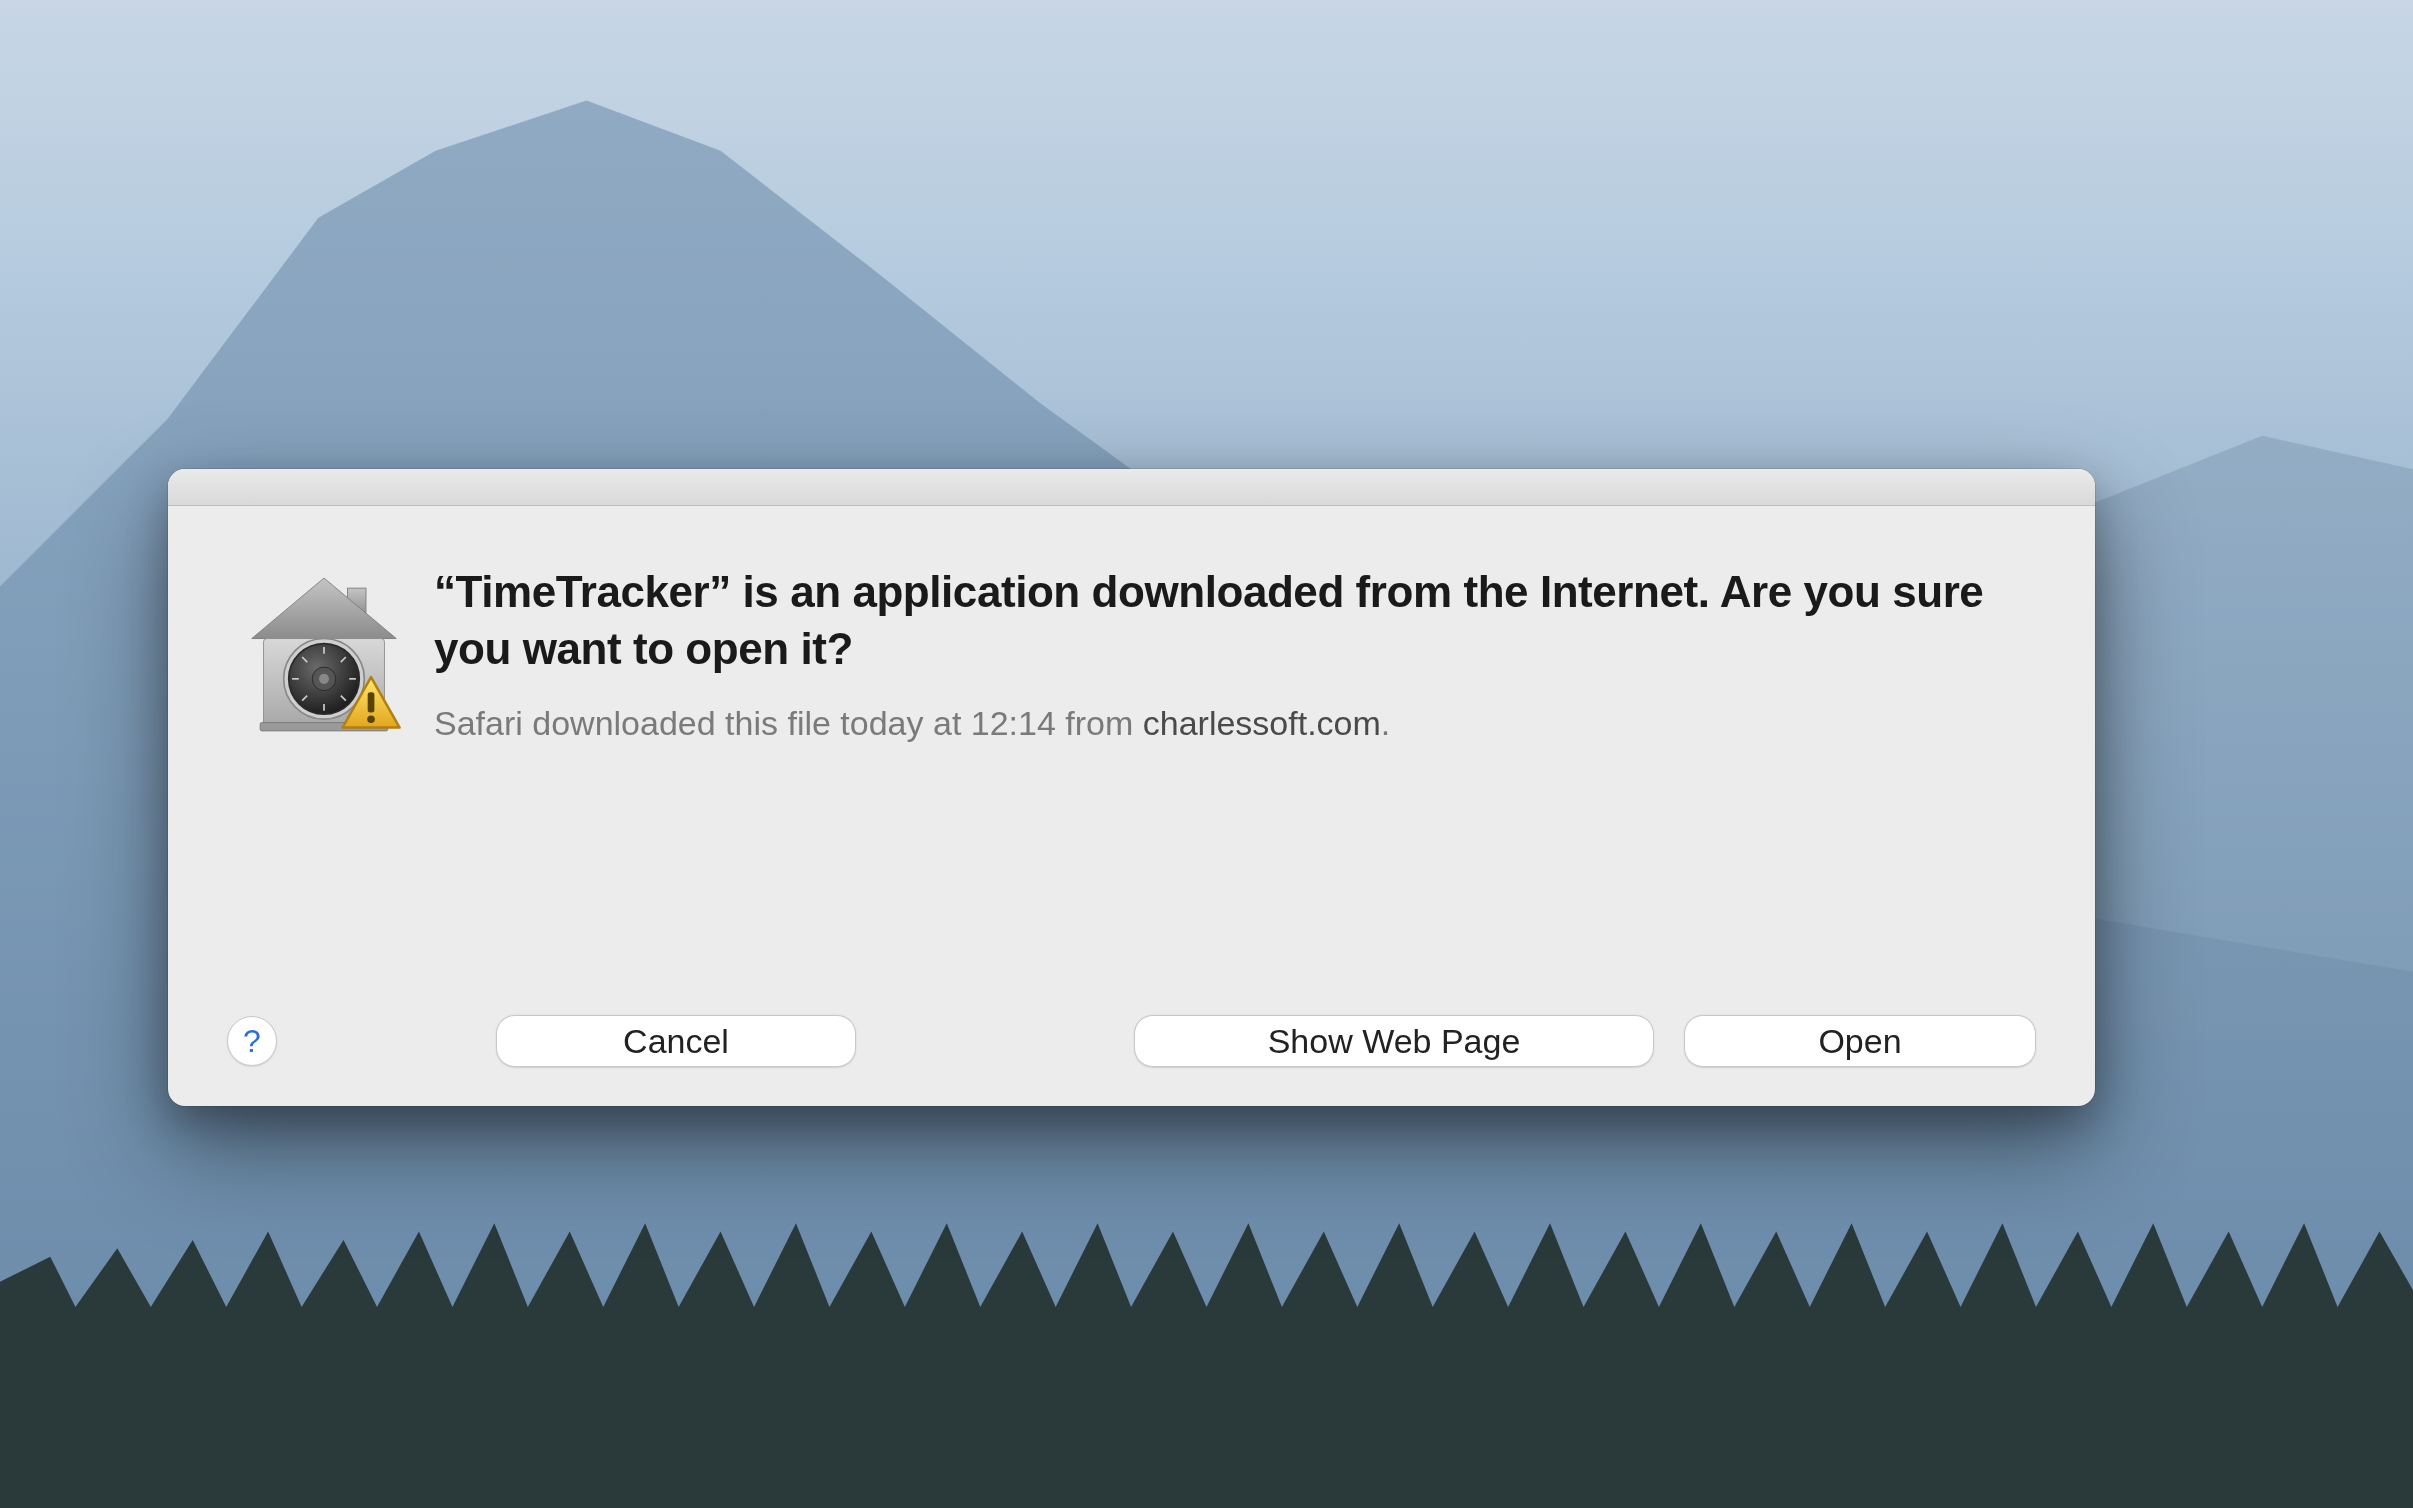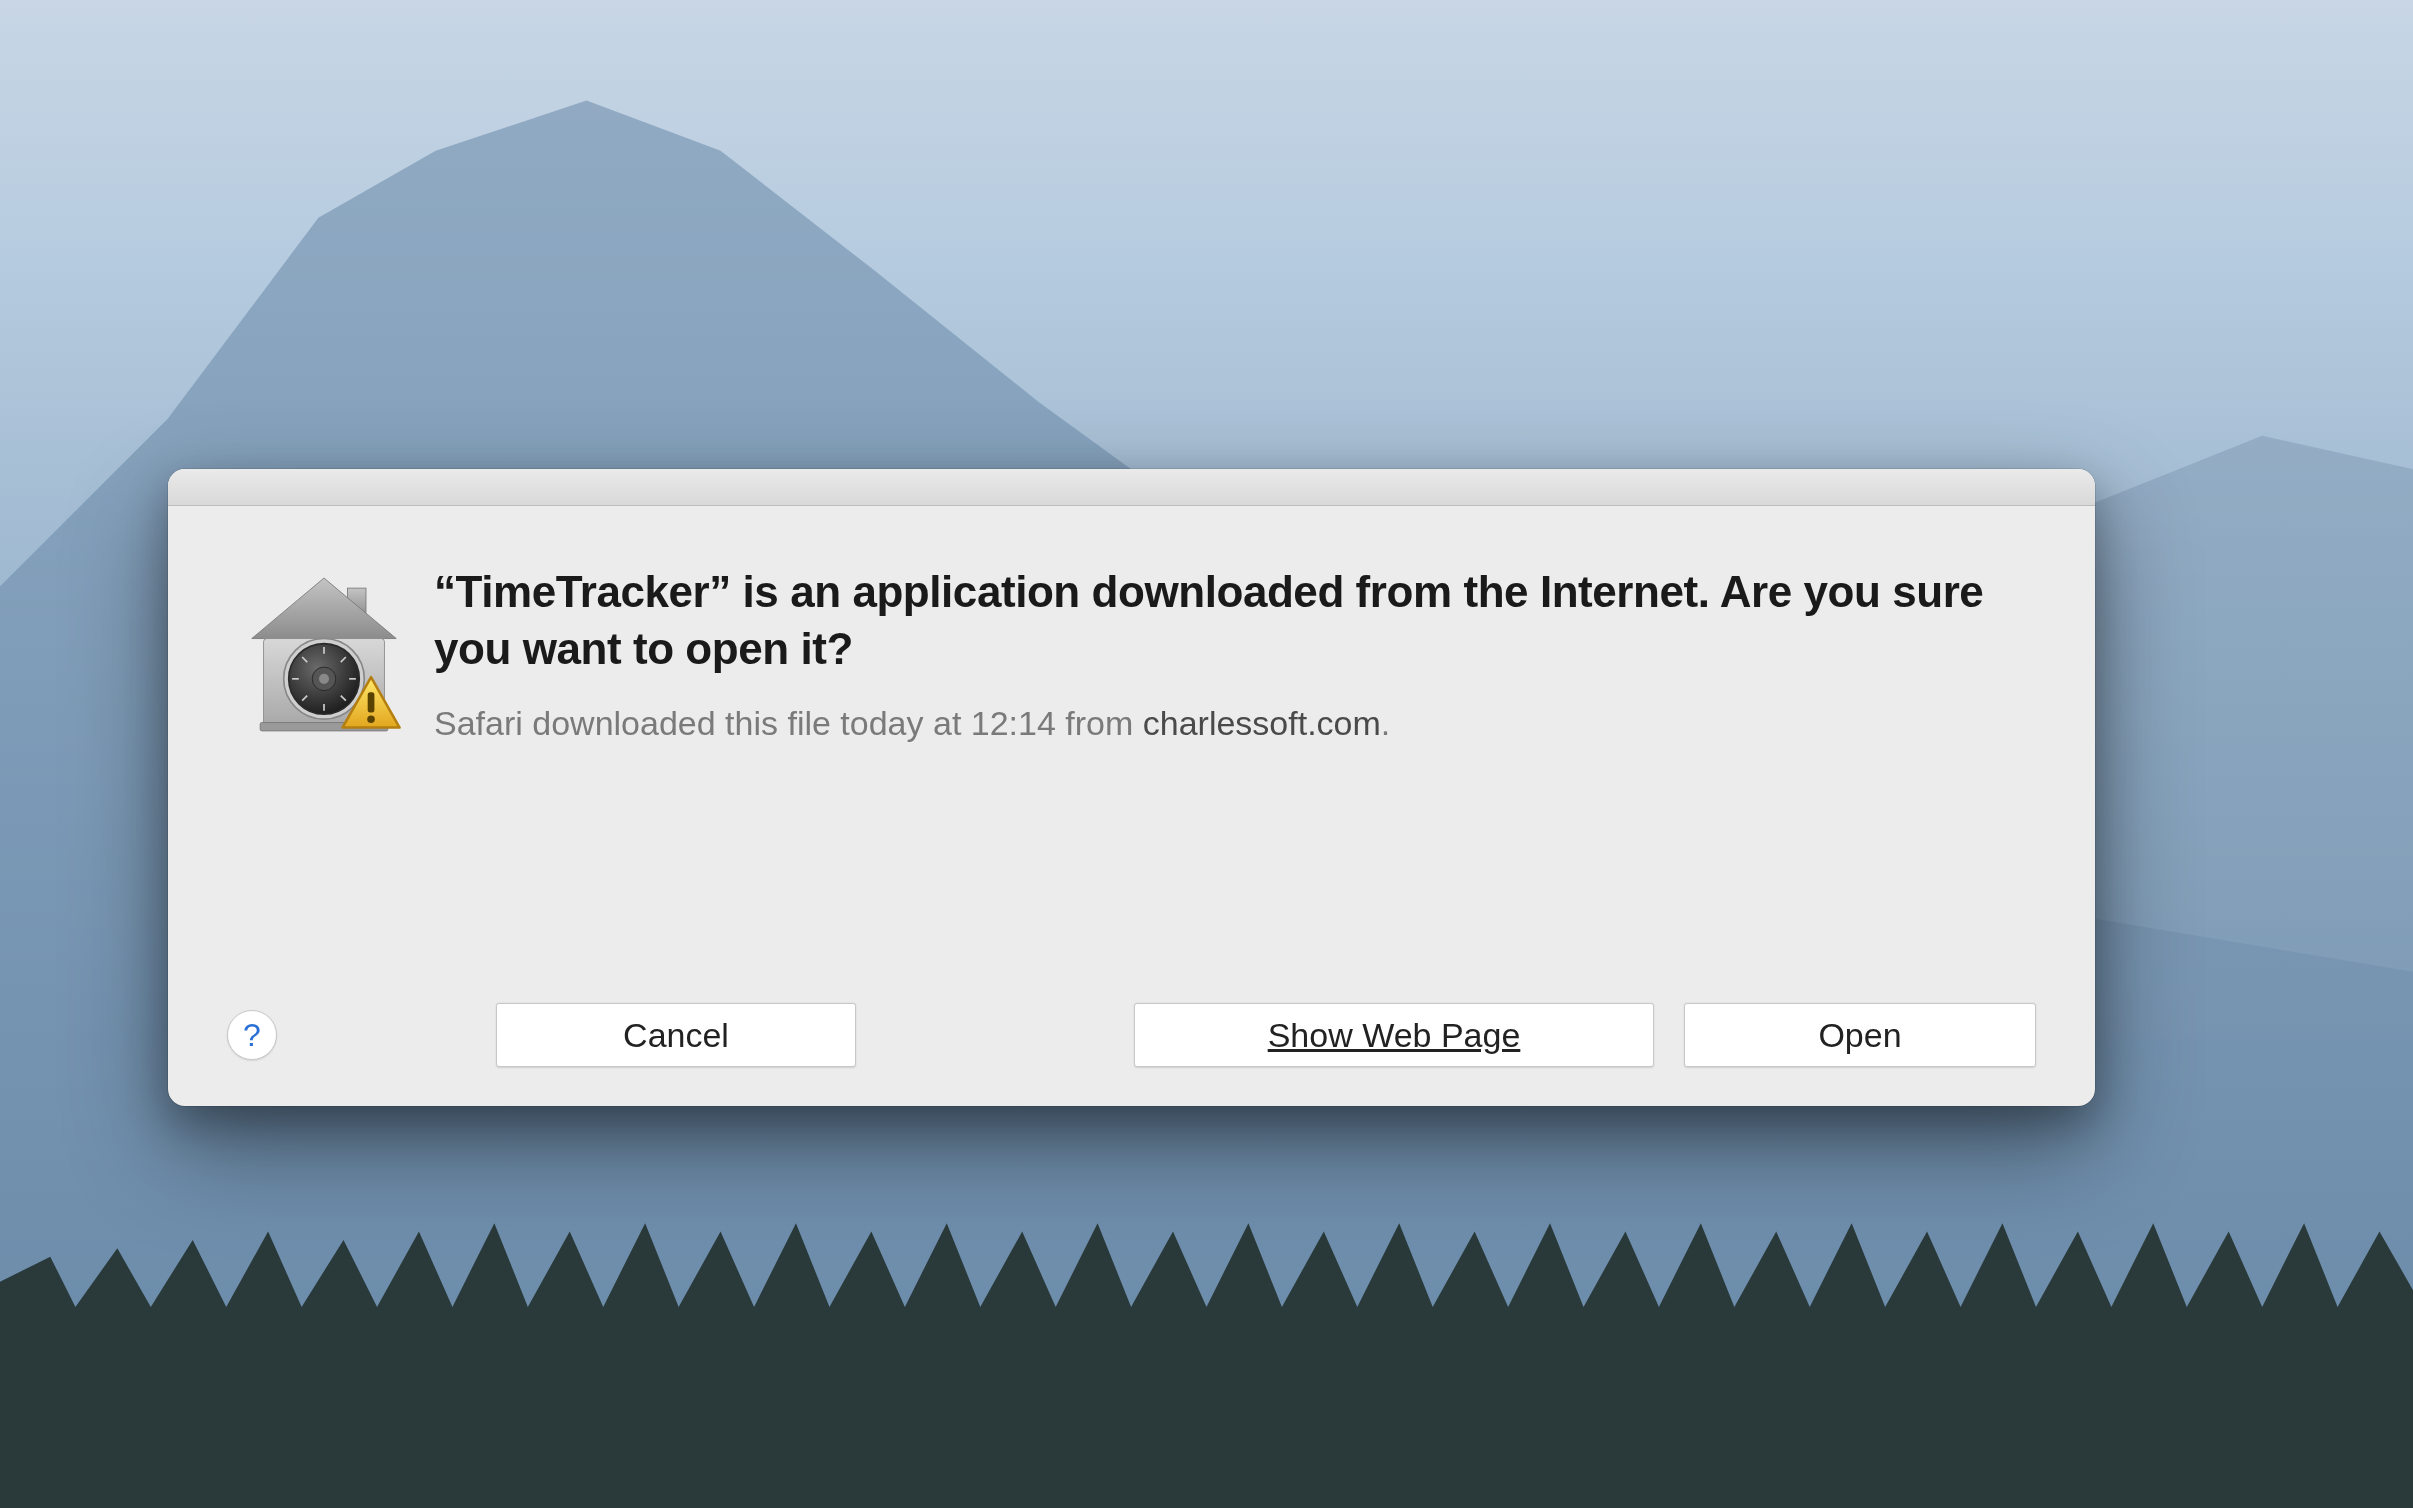--- a/index.html
+++ b/index.html
@@ -123,36 +123,36 @@
     font-size: 32px;
     color: #2a6fd6;
     font-weight: 400;
     cursor: pointer;
     user-select: none;
   }
 
   .footer-spacer { width: 159px; }
 
   .btn {
-    height: 64px;
-    border-radius: 3px;
+    height: 52px;
+    border-radius: 19px;
     background: #ffffff;
     border: 0.8px solid #c8c8c8;
     box-shadow: 0 0.8px 1.7px rgba(0,0,0,0.12);
     font-size: 34px;
     color: #222;
     display: flex;
     align-items: center;
     justify-content: center;
     cursor: pointer;
     user-select: none;
     padding: 0 34px;
   }
   .btn-cancel { flex: 0 0 360px; }
-  .btn-show   { flex: 0 0 520px; text-decoration: underline; }
+  .btn-show   { flex: 0 0 520px; }
   .btn-open   { flex: 0 0 352px; }
 
   .footer-flex { flex: 1 1 auto; }
 </style>
 </head>
 <body>
 
 <div class="bg-mountains">
   <svg viewBox="0 0 2880 1800" preserveAspectRatio="none">
 

